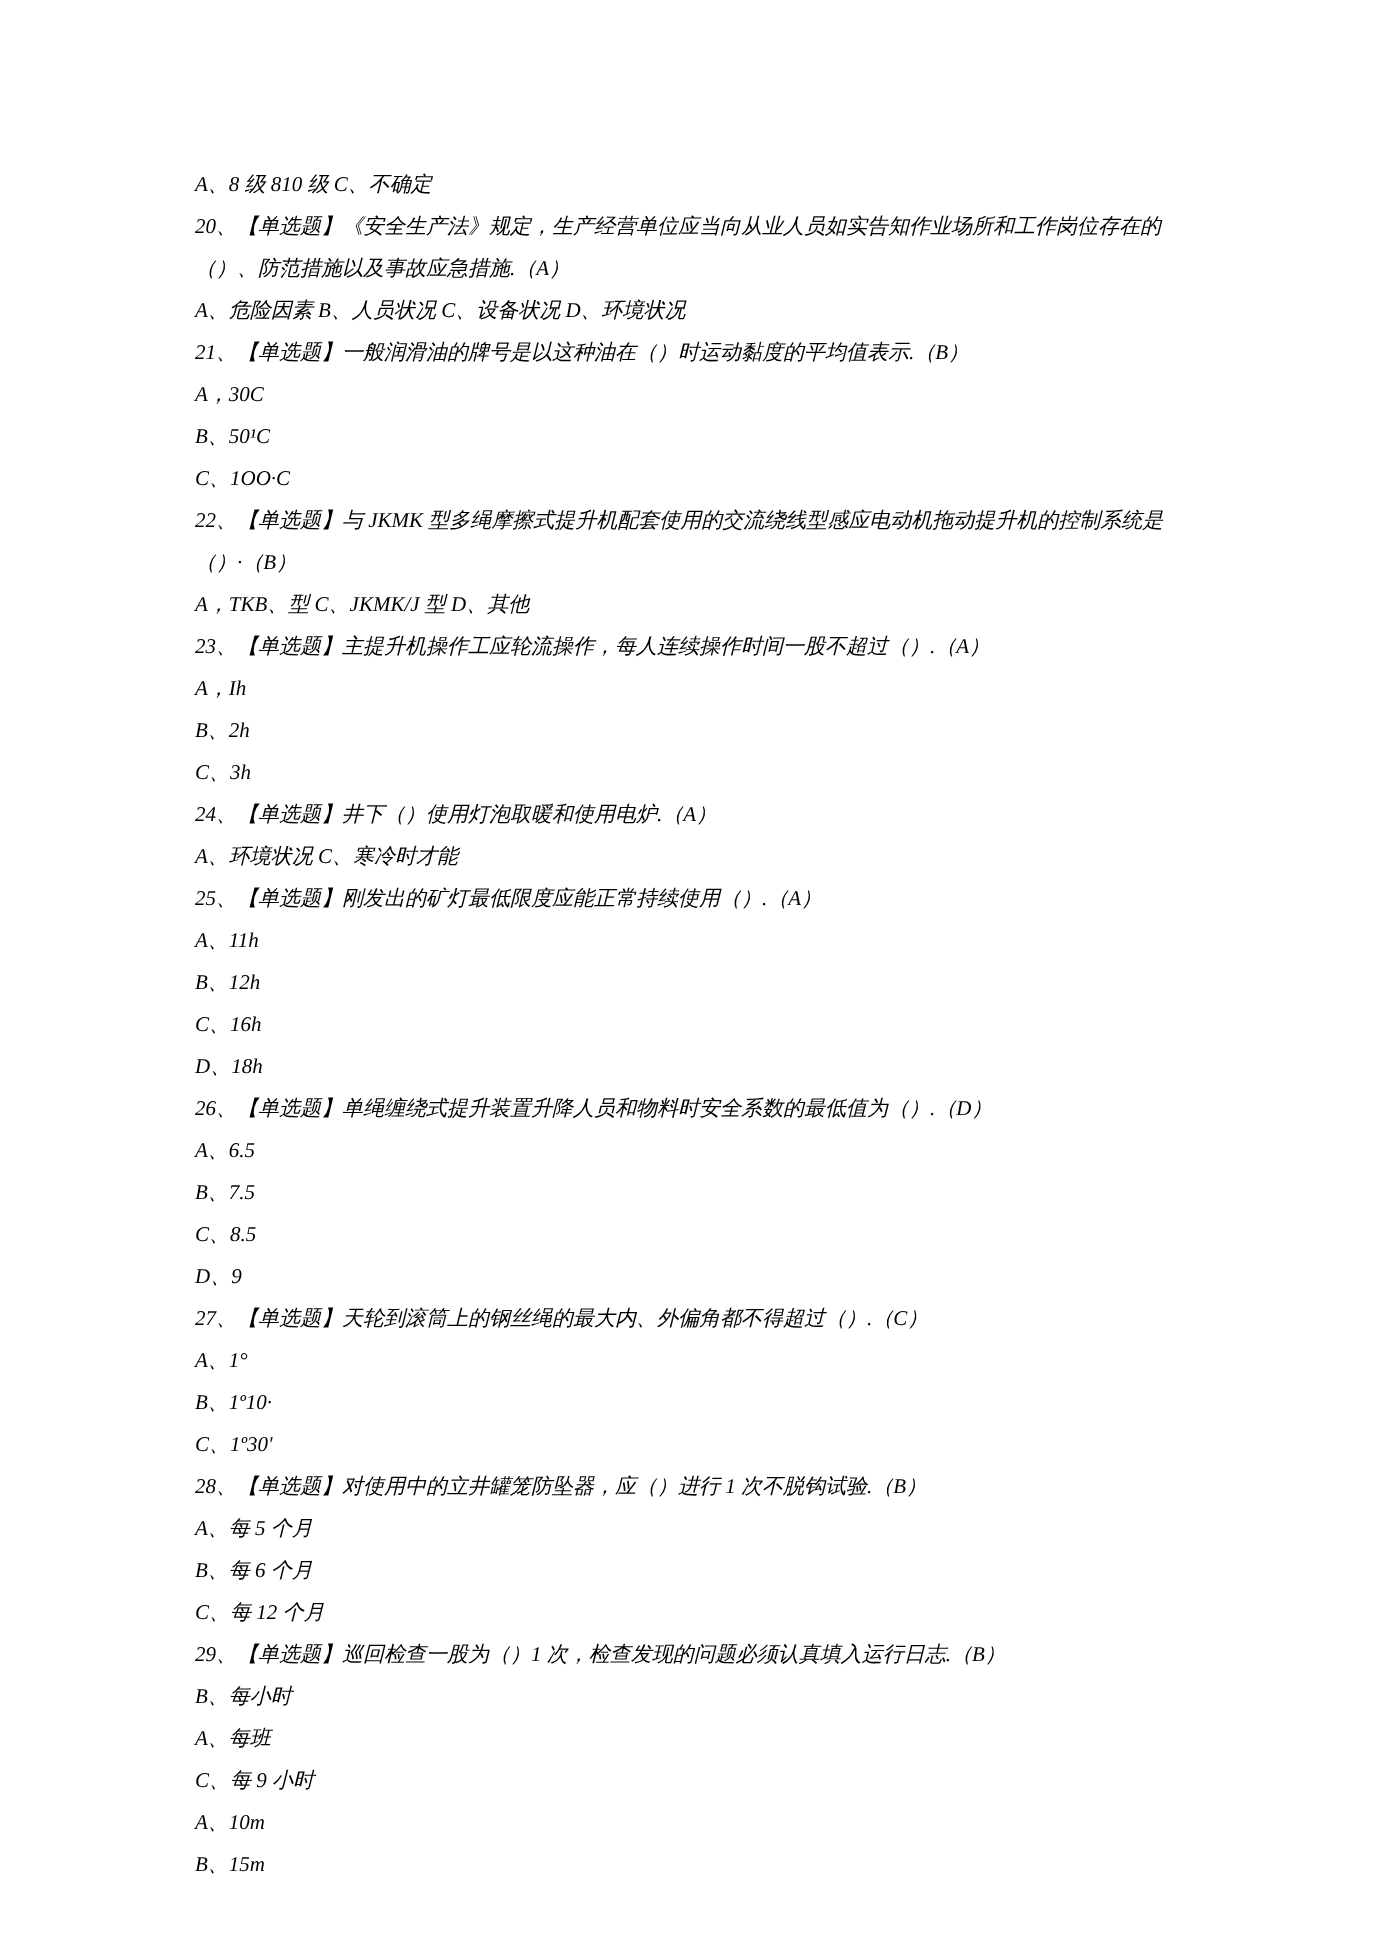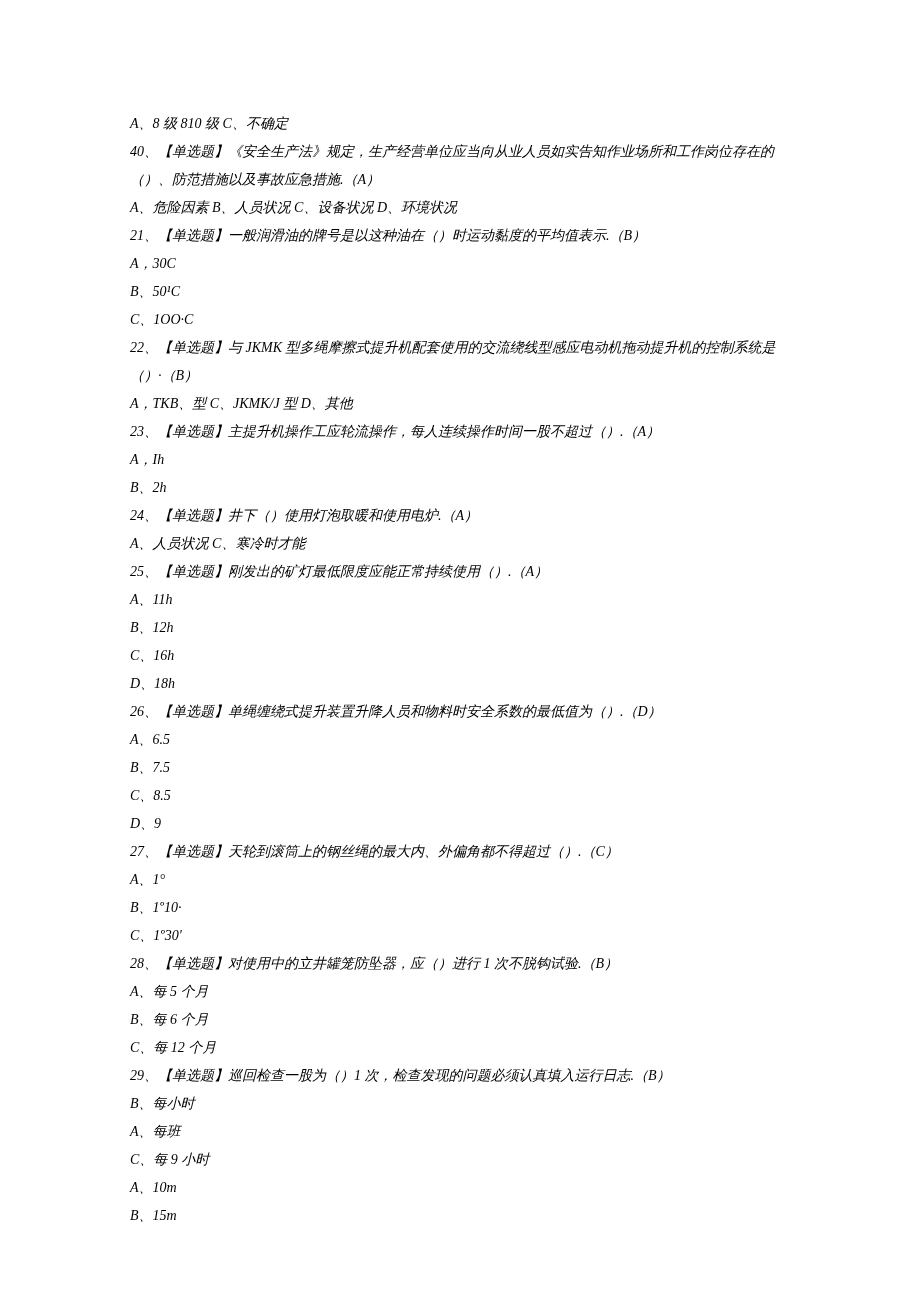--- a/index.html
+++ b/index.html
@@ -21,33 +21,34 @@
       font-style: italic;
     }
     .italic {
     }
   </style>
 </head>
 <body>
 
 <div id="content">
     <span class="line">A、8 级 810 级 C、不确定</span>
-    <span class="line">40、【单选题】《安全生产法》规定，生产经营单位应当向从业人员如实告知作业场所和工作岗位存在的（）、防范措施以及事故应急措施.（A）</span>
+    <span class="line">20、【单选题】《安全生产法》规定，生产经营单位应当向从业人员如实告知作业场所和工作岗位存在的（）、防范措施以及事故应急措施.（A）</span>
     <span class="line">A、危险因素 B、人员状况 C、设备状况 D、环境状况</span>
     <span class="line">21、【单选题】一般润滑油的牌号是以这种油在（）时运动黏度的平均值表示.（B）</span>
     <span class="line italic">A，30C</span>
     <span class="line">B、50¹C</span>
     <span class="line">C、1OO·C</span>
     <span class="line">22、【单选题】与 JKMK 型多绳摩擦式提升机配套使用的交流绕线型感应电动机拖动提升机的控制系统是（）·（B）</span>
     <span class="line italic">A，TKB、型 C、JKMK/J 型 D、其他</span>
     <span class="line">23、【单选题】主提升机操作工应轮流操作，每人连续操作时间一股不超过（）.（A）</span>
     <span class="line italic">A，Ih</span>
     <span class="line">B、2h</span>
+    <span class="line">C、3h</span>
     <span class="line">24、【单选题】井下（）使用灯泡取暖和使用电炉.（A）</span>
-    <span class="line">A、人员状况 C、寒冷时才能</span>
+    <span class="line">A、环境状况 C、寒冷时才能</span>
     <span class="line">25、【单选题】刚发出的矿灯最低限度应能正常持续使用（）.（A）</span>
     <span class="line">A、11h</span>
     <span class="line">B、12h</span>
     <span class="line">C、16h</span>
     <span class="line">D、18h</span>
     <span class="line">26、【单选题】单绳缠绕式提升装置升降人员和物料时安全系数的最低值为（）.（D）</span>
     <span class="line">A、6.5</span>
     <span class="line">B、7.5</span>
     <span class="line">C、8.5</span>
     <span class="line">D、9</span>

